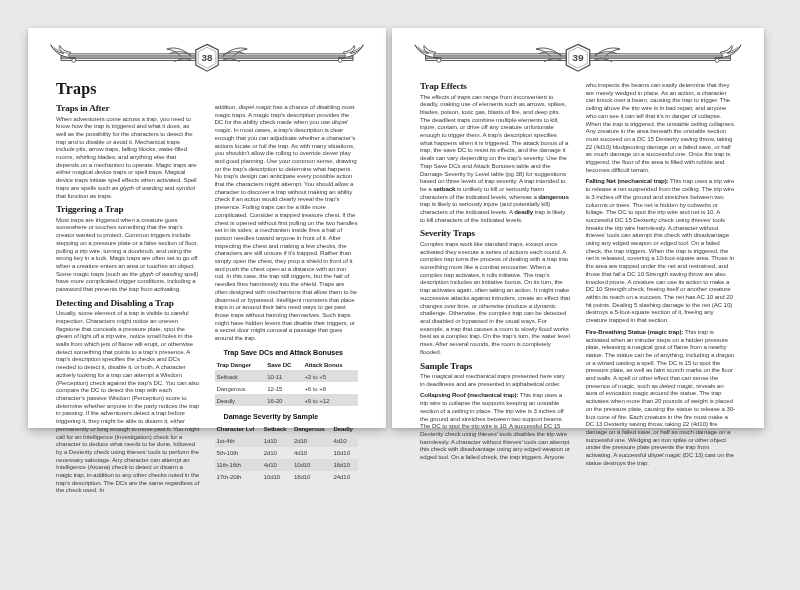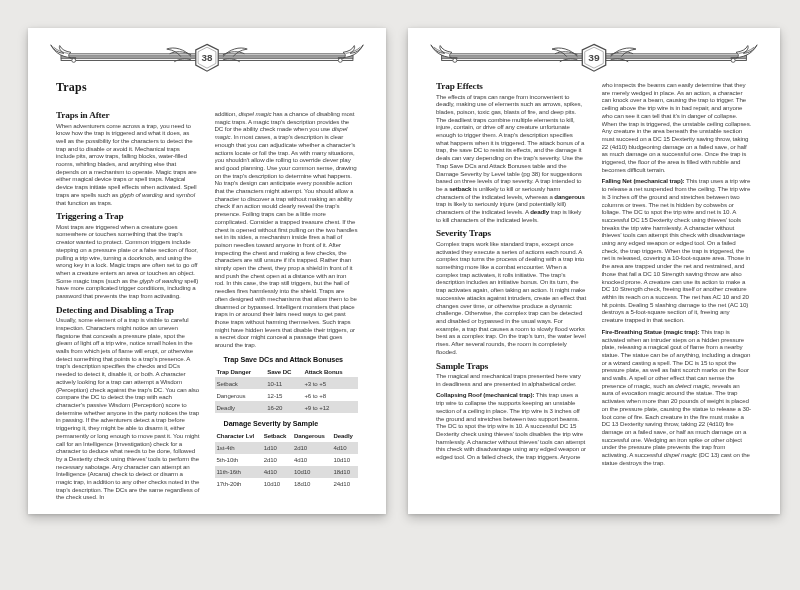--- a/index.html
+++ b/index.html
@@ -1,27 +1,27 @@
 <!DOCTYPE html>
 <html><head>
 <meta charset="utf-8">
 <style>
   *{margin:0;padding:0;box-sizing:border-box}
   html,body{width:800px;height:590px}
   body{background:#eae9e7;font-family:"Liberation Sans",sans-serif;position:relative;overflow:hidden}
   .spread{position:absolute;inset:0}
-  .page{position:absolute;top:28px;height:486px;background:#fff;
+  .page{position:absolute;top:28px;height:400px;background:#fff;
         box-shadow:0 4px 10px rgba(0,0,0,.22),0 1px 3px rgba(0,0,0,.15);
         padding:12px 28px 10px}
   .page-left{left:28px;width:358px}
-  .page-right{left:408px;width:372px}
+  .page-right{left:392px;width:372px}
   .ornament{display:block;width:calc(100% + 16px);margin:2px -8px 0;height:32px}
   .pagenum{font-family:"Liberation Sans",sans-serif;font-weight:bold;font-size:10.5px;fill:#474747}
-  h1.title{font-family:"Liberation Serif",serif;font-size:12px;font-weight:bold;color:#161616;
-           margin:6px 0 15px;letter-spacing:.2px}
+  h1.title{font-family:"Liberation Serif",serif;font-size:16px;font-weight:bold;color:#161616;
+           margin:6px 0 5px;letter-spacing:.2px}
   .cols{display:flex;gap:15px;overflow:hidden}
   .page-left .cols{height:438px}
   .page-right .cols{height:464px;margin-top:7px}
   .col{flex:1 1 0;min-width:0;overflow:hidden}
   .col h2{font-family:"Liberation Serif",serif;font-size:9.2px;font-weight:bold;color:#191919;
           margin:5px 0 1.5px;white-space:nowrap;letter-spacing:-.15px}
   .col h2:first-child{margin-top:0}
   .col h3{font-size:7.2px;font-weight:bold;color:#101010;margin:6px 9px 2px;letter-spacing:-.05px}
   .col p{font-size:6.2px;line-height:7.7px;letter-spacing:-.12px;color:#3d3d3d;margin-bottom:4px}
   .col p strong{color:#1f1f1f}

